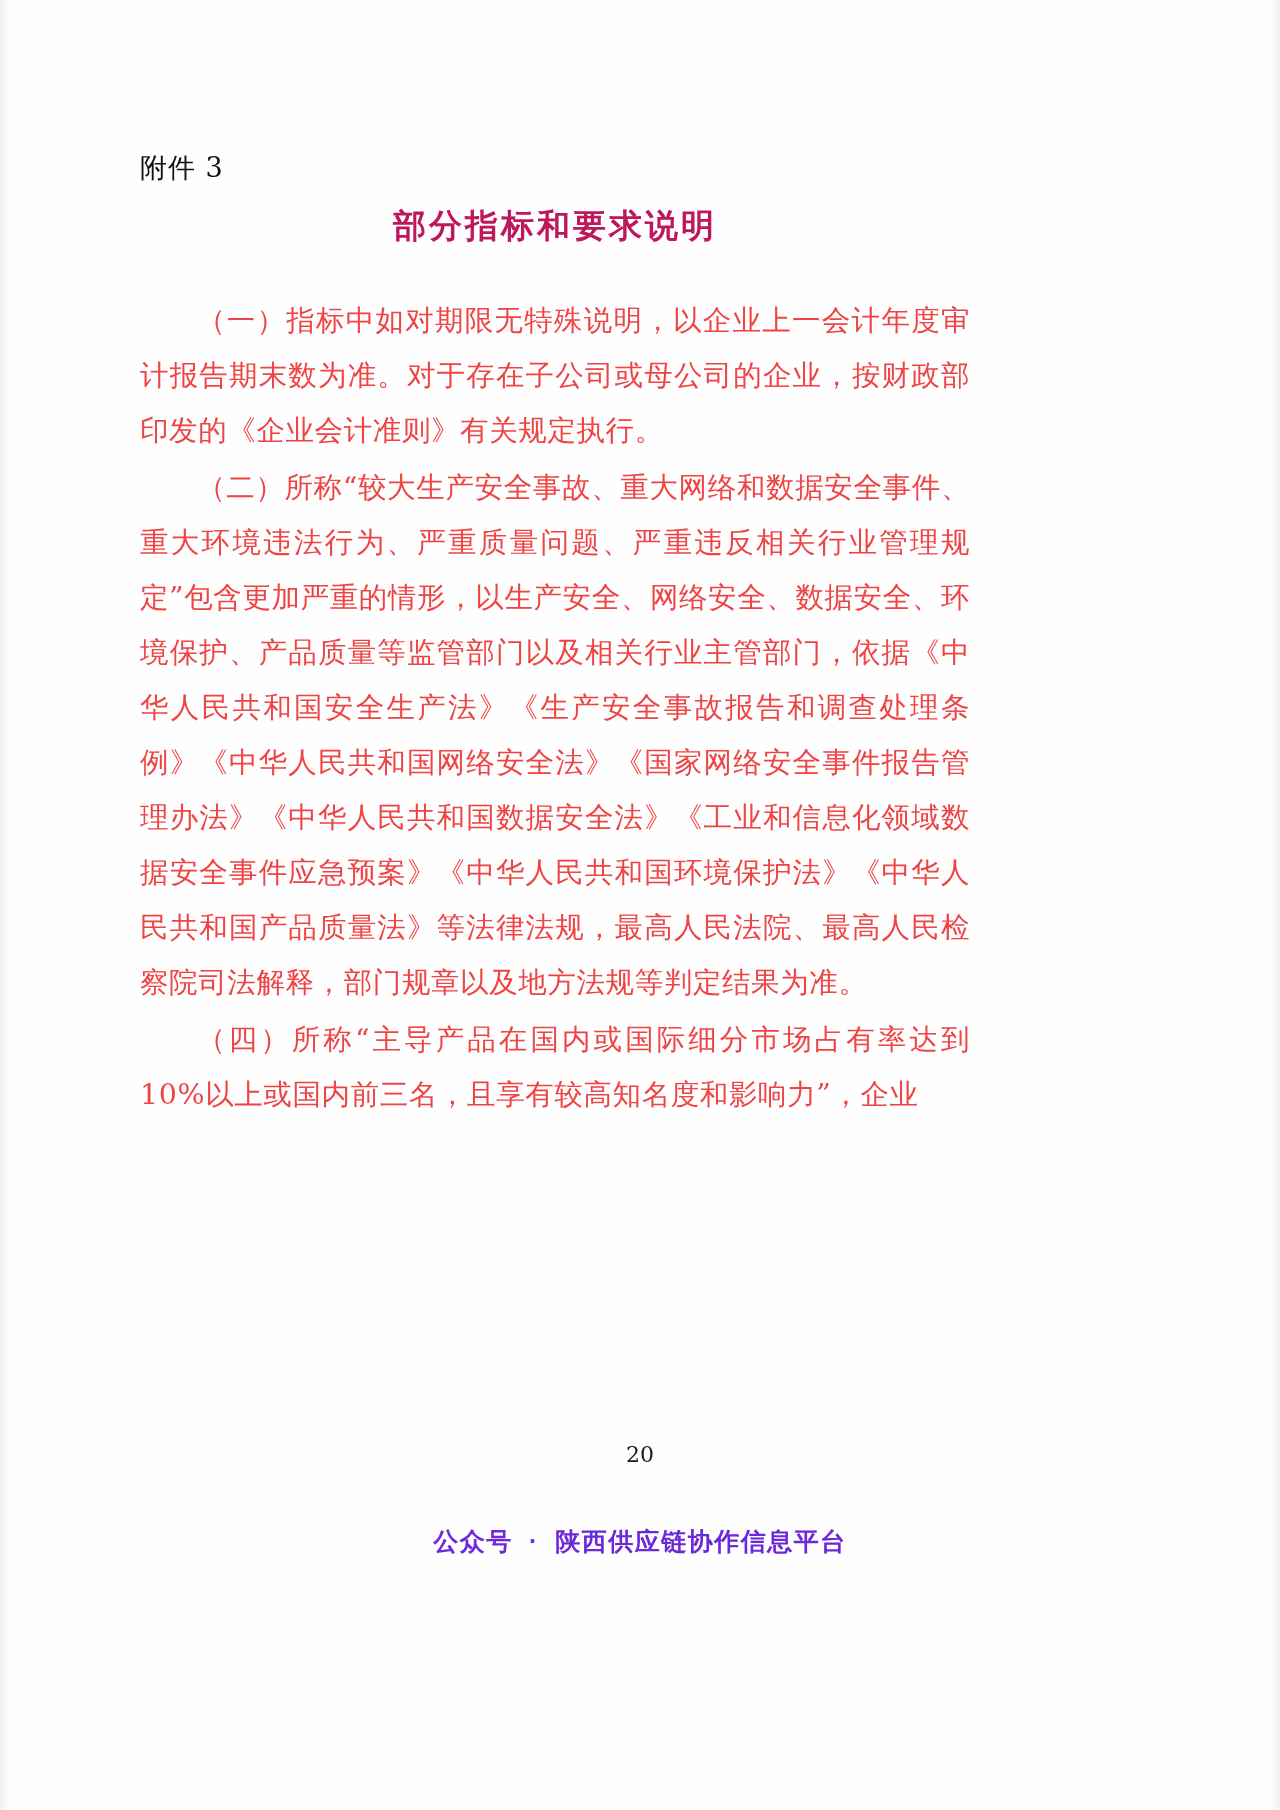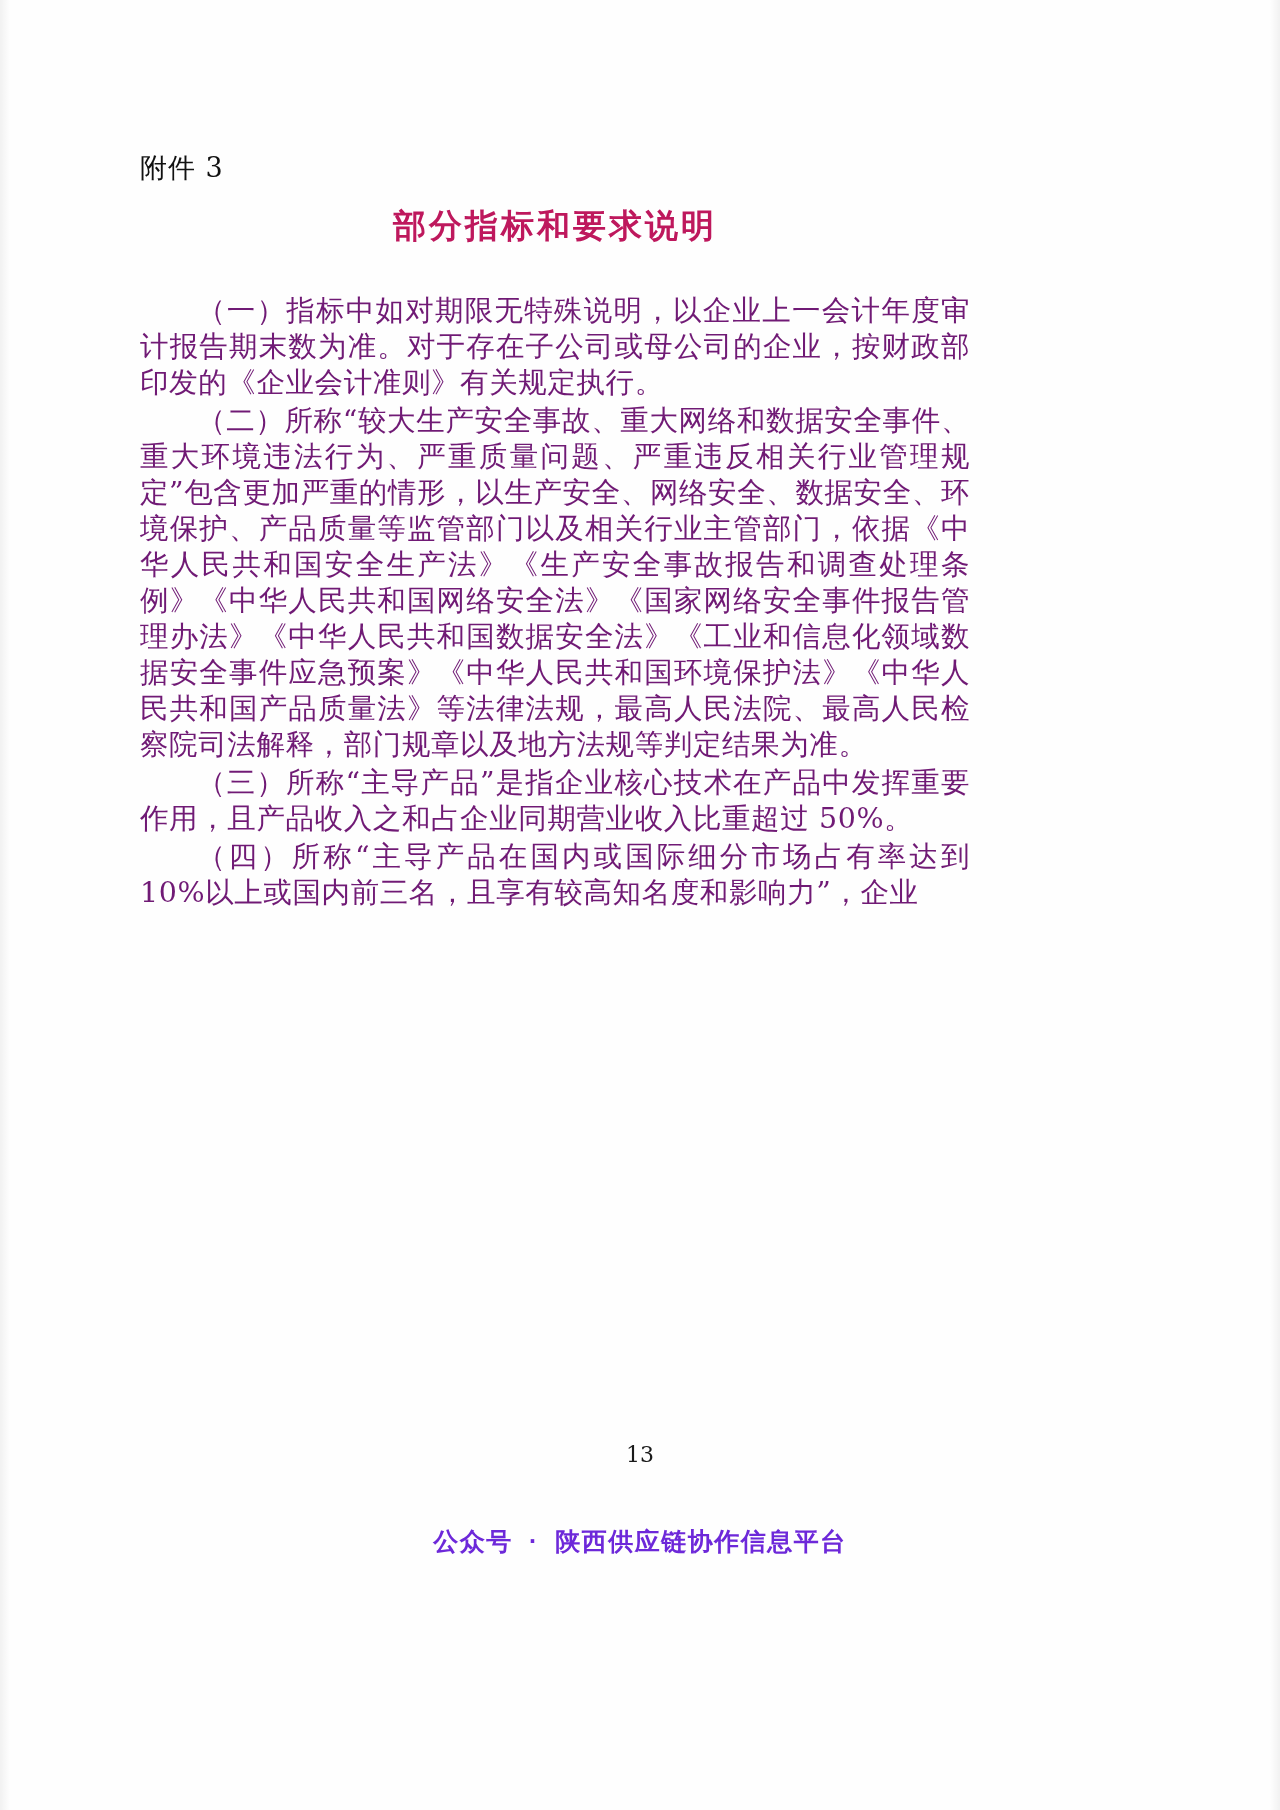--- a/index.html
+++ b/index.html
@@ -39,25 +39,25 @@
   .doc-title {
     text-align: center;
     font-size: 33px;
     font-weight: 700;
     letter-spacing: 3px;
     color: #be185d;
     margin: 18px 0 44px 0;
   }
   .para {
     font-size: 28.5px;
-    line-height: 36px;
+    line-height: 55px;
     text-align: justify;
     text-justify: inter-ideograph;
     text-indent: 2em;
-    color: #701a75;
+    color: #ef4444;
     margin: 0 0 2px 0;
     letter-spacing: 0.6px;
   }
   .page-number {
     position: absolute;
     left: 0;
     top: 1442px;
     width: 1280px;
     text-align: center;
     font-size: 22px;
@@ -101,24 +101,23 @@
   <div class="edge-shadow-left"></div>
   <div class="edge-shadow-right"></div>
 
   <div class="content">
     <div class="attachment-label">附件 3</div>
 
     <div class="doc-title">部分指标和要求说明</div>
 
     <p class="para">（一）指标中如对期限无特殊说明，以企业上一会计年度审计报告期末数为准。对于存在子公司或母公司的企业，按财政部印发的《企业会计准则》有关规定执行。</p>
     <p class="para">（二）所称“较大生产安全事故、重大网络和数据安全事件、重大环境违法行为、严重质量问题、严重违反相关行业管理规定”包含更加严重的情形，以生产安全、网络安全、数据安全、环境保护、产品质量等监管部门以及相关行业主管部门，依据《中华人民共和国安全生产法》《生产安全事故报告和调查处理条例》《中华人民共和国网络安全法》《国家网络安全事件报告管理办法》《中华人民共和国数据安全法》《工业和信息化领域数据安全事件应急预案》《中华人民共和国环境保护法》《中华人民共和国产品质量法》等法律法规，最高人民法院、最高人民检察院司法解释，部门规章以及地方法规等判定结果为准。</p>
-    <p class="para">（三）所称“主导产品”是指企业核心技术在产品中发挥重要作用，且产品收入之和占企业同期营业收入比重超过 50%。</p>
     <p class="para">（四）所称“主导产品在国内或国际细分市场占有率达到 10%以上或国内前三名，且享有较高知名度和影响力”，企业</p>
   </div>
 
-  <div class="page-number">13</div>
+  <div class="page-number">20</div>
 
   <div class="watermark">
     <span class="wm-inner">公众号</span>
     <span class="wm-sep">·</span>
     <span class="wm-inner">陕西供应链协作信息平台</span>
   </div>
 </div>
 
 </body></html>

